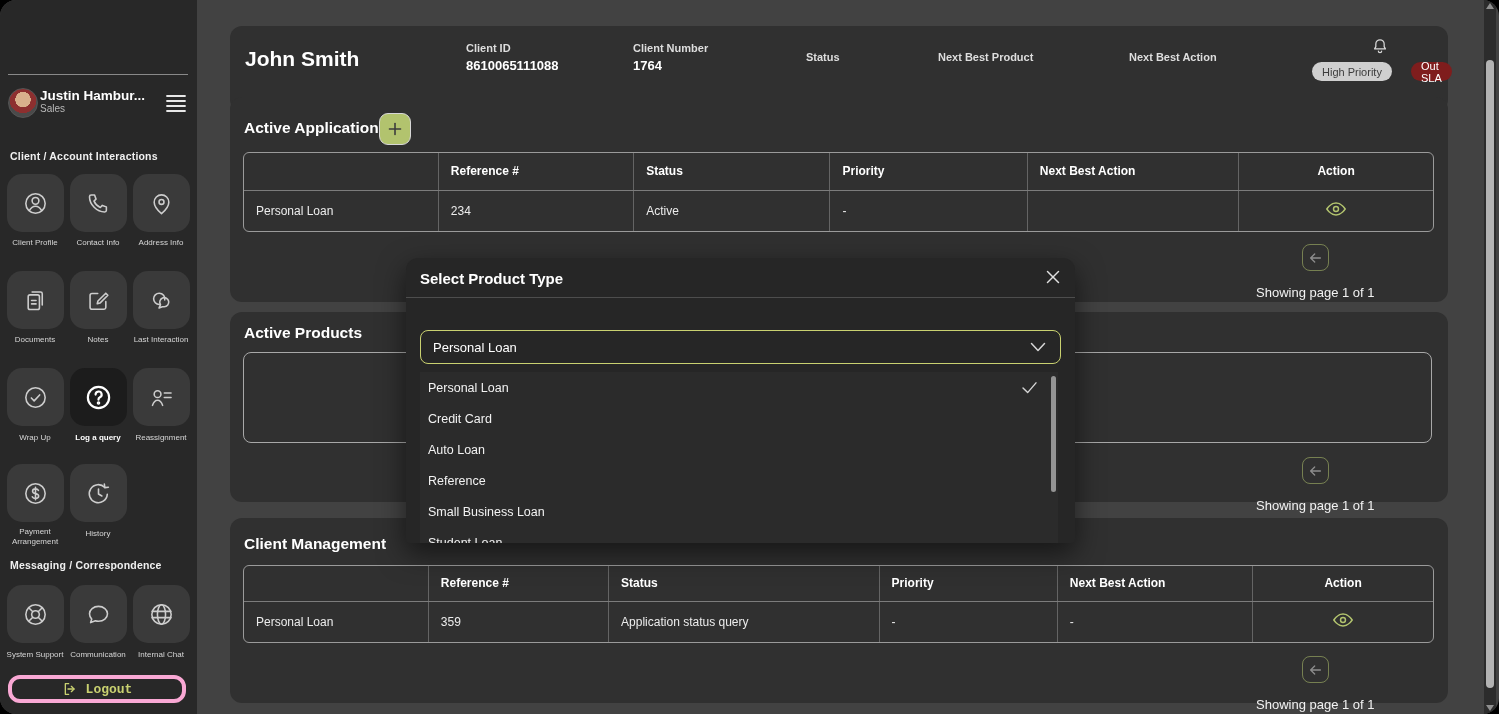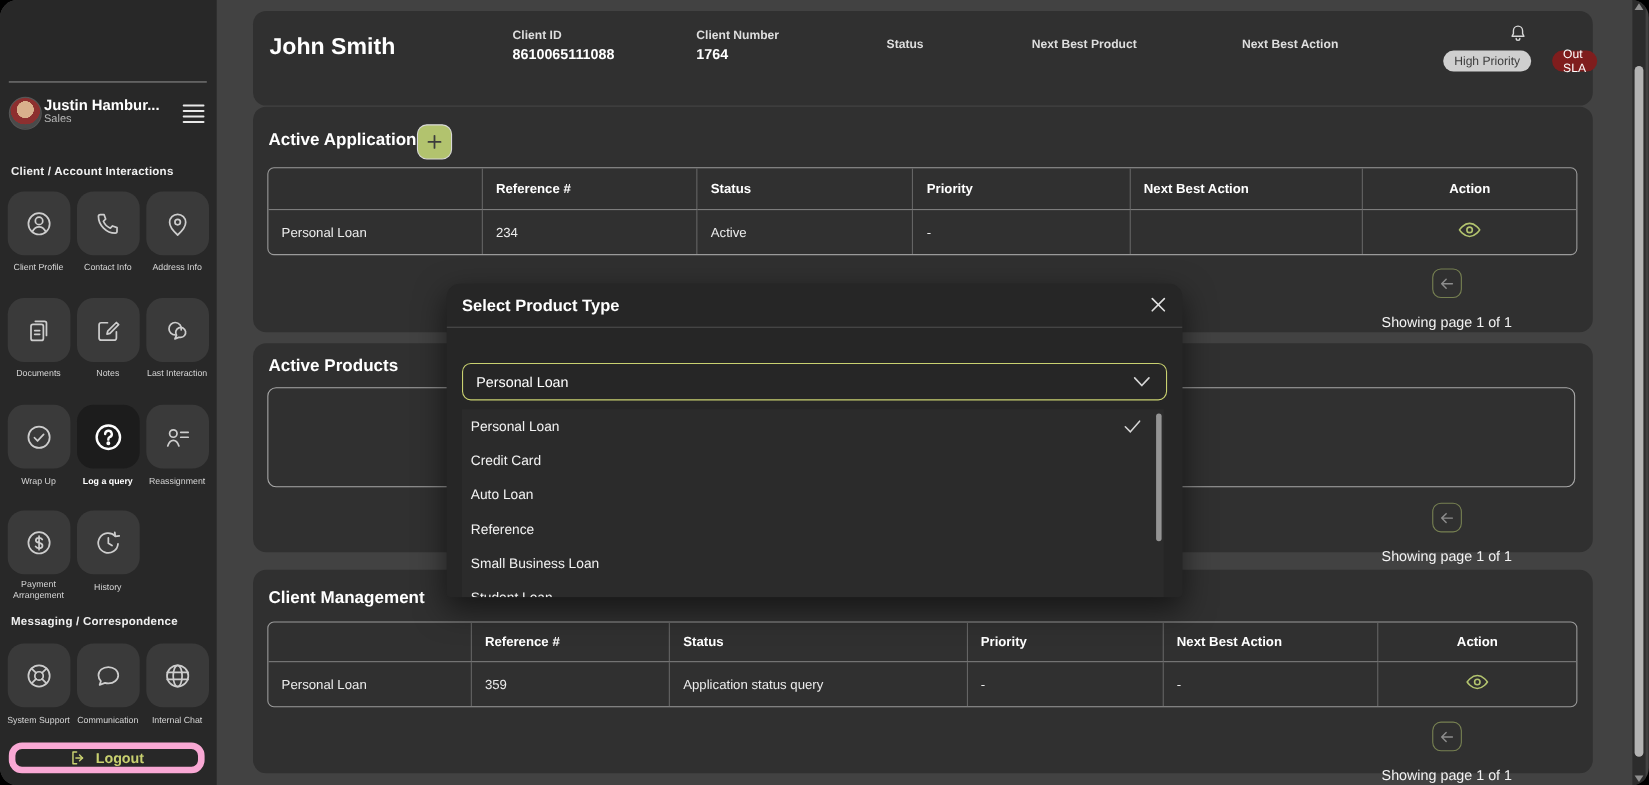--- a/index.html
+++ b/index.html
@@ -14,21 +14,21 @@
   .user-role{font-size:10px;color:#b9b9b9;}
   .avatar{width:28px;height:28px;border-radius:50%;background:radial-gradient(circle at 50% 38%,#d9b08c 0 34%,#8d2f2f 35% 60%,#4a4a4a 61%);border:1px solid #555;}
   .sec-label{font-size:10.5px;font-weight:700;color:#f0f0f0;letter-spacing:.2px;}
   .tile{position:absolute;width:57px;height:58px;background:#3a3a3a;border-radius:15px;display:flex;align-items:center;justify-content:center;cursor:pointer;}
   .tile.active{background:#1c1c1c;}
   .tile-label{position:absolute;font-size:8px;color:#d6d6d6;white-space:nowrap;transform:translateX(-50%);text-align:center;}
   .tile-label.wrap{white-space:normal;width:60px;line-height:1.25;}
   .tile-label.active-label{color:#fff;font-weight:700;}
   .ticon{stroke:#cdcdcd;fill:none;stroke-width:1.4;stroke-linecap:round;stroke-linejoin:round;}
   .ticon-active{stroke:#fff;stroke-width:1.8;fill:none;stroke-linecap:round;stroke-linejoin:round;}
-  #logout-btn{position:absolute;left:8px;top:675px;width:178px;height:28px;border:6px solid #f9a8d4;border-radius:12px;background:transparent;color:#c9d170;font-size:13px;font-weight:700;display:flex;align-items:center;justify-content:center;gap:8px;cursor:pointer;font-family:Liberation Sans, sans-serif;}
+  #logout-btn{position:absolute;left:8px;top:675px;width:178px;height:28px;border:4px solid #f9a8d4;border-radius:12px;background:transparent;color:#c9d170;font-size:13px;font-weight:700;display:flex;align-items:center;justify-content:center;gap:8px;cursor:pointer;font-family:Liberation Mono, monospace;}
   
   .card{position:absolute;background:#303030;border-radius:12px;}
   .card-title{font-size:15.5px;font-weight:700;color:#fff;}
   .fld-label{font-size:11px;font-weight:700;color:#dedede;}
   .fld-value{font-size:13px;font-weight:700;color:#fff;margin-top:4px;}
   .client-name{font-size:21px;font-weight:700;color:#fff;}
   .pill{height:19px;border-radius:10px;display:inline-flex;align-items:center;padding:0 10px;font-size:11px;font-weight:400;}
   .pill.neutral{background:#cfcfcf;color:#3c3c3c;}
   .pill.danger{background:#7f1d1d;color:#fff;margin-left:15px;}
   .add-btn{position:absolute;width:30px;height:30px;background:#b2c36e;border:1px solid #d7d7d7;border-radius:9px;display:flex;align-items:center;justify-content:center;cursor:pointer;}
@@ -215,21 +215,21 @@
         <g stroke="#c9d170" stroke-width="2" fill="none" stroke-linecap="round" stroke-linejoin="round">
           <path d="M10 4H5v16h5"></path>
             <path d="M14 8l4 4-4 4"></path>
             <line x1="18" y1="12" x2="9" y2="12"></line>
         </g>
       </svg>
       <span>Logout</span>
     </button>
   </div>
 
-  <div class="card" style="left:230px;top:10px;width:1218px;height:86px;">
+  <div class="card" style="left:230px;top:26px;width:1218px;height:86px;">
     <div class="client-name abs" style="left:15px;top:21px;">John Smith</div>
 
     <div class="abs" style="left:236px;top:16px;">
       <div class="fld-label">Client ID</div>
       <div class="fld-value">8610065111088</div>
     </div>
     <div class="abs" style="left:403px;top:16px;">
       <div class="fld-label">Client Number</div>
       <div class="fld-value">1764</div>
     </div>

